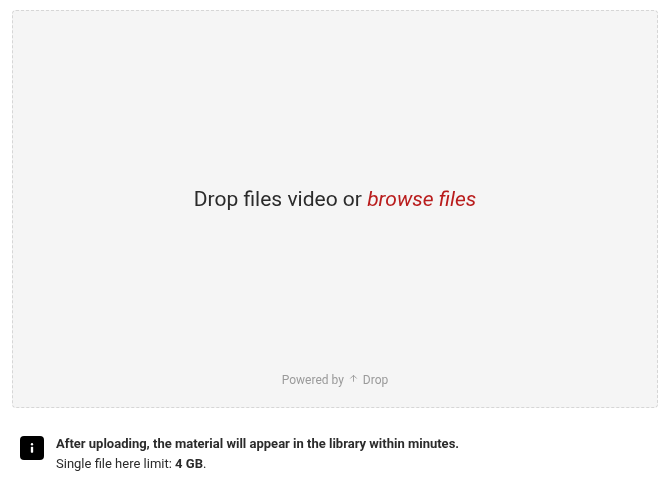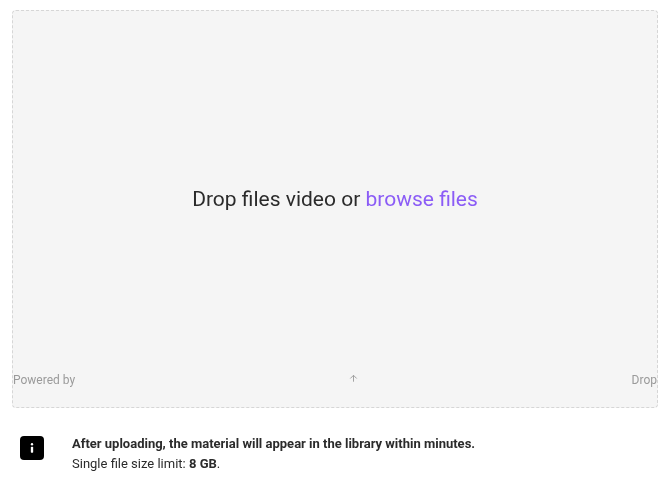--- a/index.html
+++ b/index.html
@@ -22,42 +22,43 @@
     justify-content: center;
     position: relative;
   }
   .drop-instruction {
     font-size: 21px;
     font-weight: 400;
     color: #2b2b2b;
     margin-top: -20px;
   }
   .browse-link {
-    color: #8b5cf6;
+    color: #b91c1c;
     cursor: pointer;
     text-decoration: none;
+    font-style: italic;
   }
   .powered {
     position: absolute;
     bottom: 20px;
     left: 0; right: 0;
     text-align: center;
     font-size: 12px;
     color: #9a9a9a;
     display: flex;
     align-items: center;
-    justify-content: space-between;
+    justify-content: center;
     gap: 4px;
   }
   .powered svg { display: inline-block; }
   .info-block {
     margin-top: 26px;
     display: flex;
     align-items: flex-start;
-    gap: 28px;
+    gap: 12px;
     padding: 0 8px;
   }
   .info-icon {
     width: 24px;
     height: 24px;
     border-radius: 4px;
     background: #000;
     color: #fff;
     display: flex;
     align-items: center;
@@ -94,16 +95,16 @@
 <div class="info-block">
   <div class="info-icon">
     <svg width="14" height="14" viewBox="0 0 24 24" fill="#fff">
       <circle cx="12" cy="5.5" r="2"></circle>
       <rect x="10" y="10" width="4" height="10" rx="1"></rect>
     </svg>
   </div>
   <div class="info-text">
     <div><span class="bold">After uploading, the material will appear in the library within minutes.</span></div>
     <div>
-      <span>Single file size limit: </span><span class="bold">8 GB</span><span>.</span>
+      <span>Single file here limit: </span><span class="bold">4 GB</span><span>.</span>
     </div>
   </div>
 </div>
 
 </body></html>

